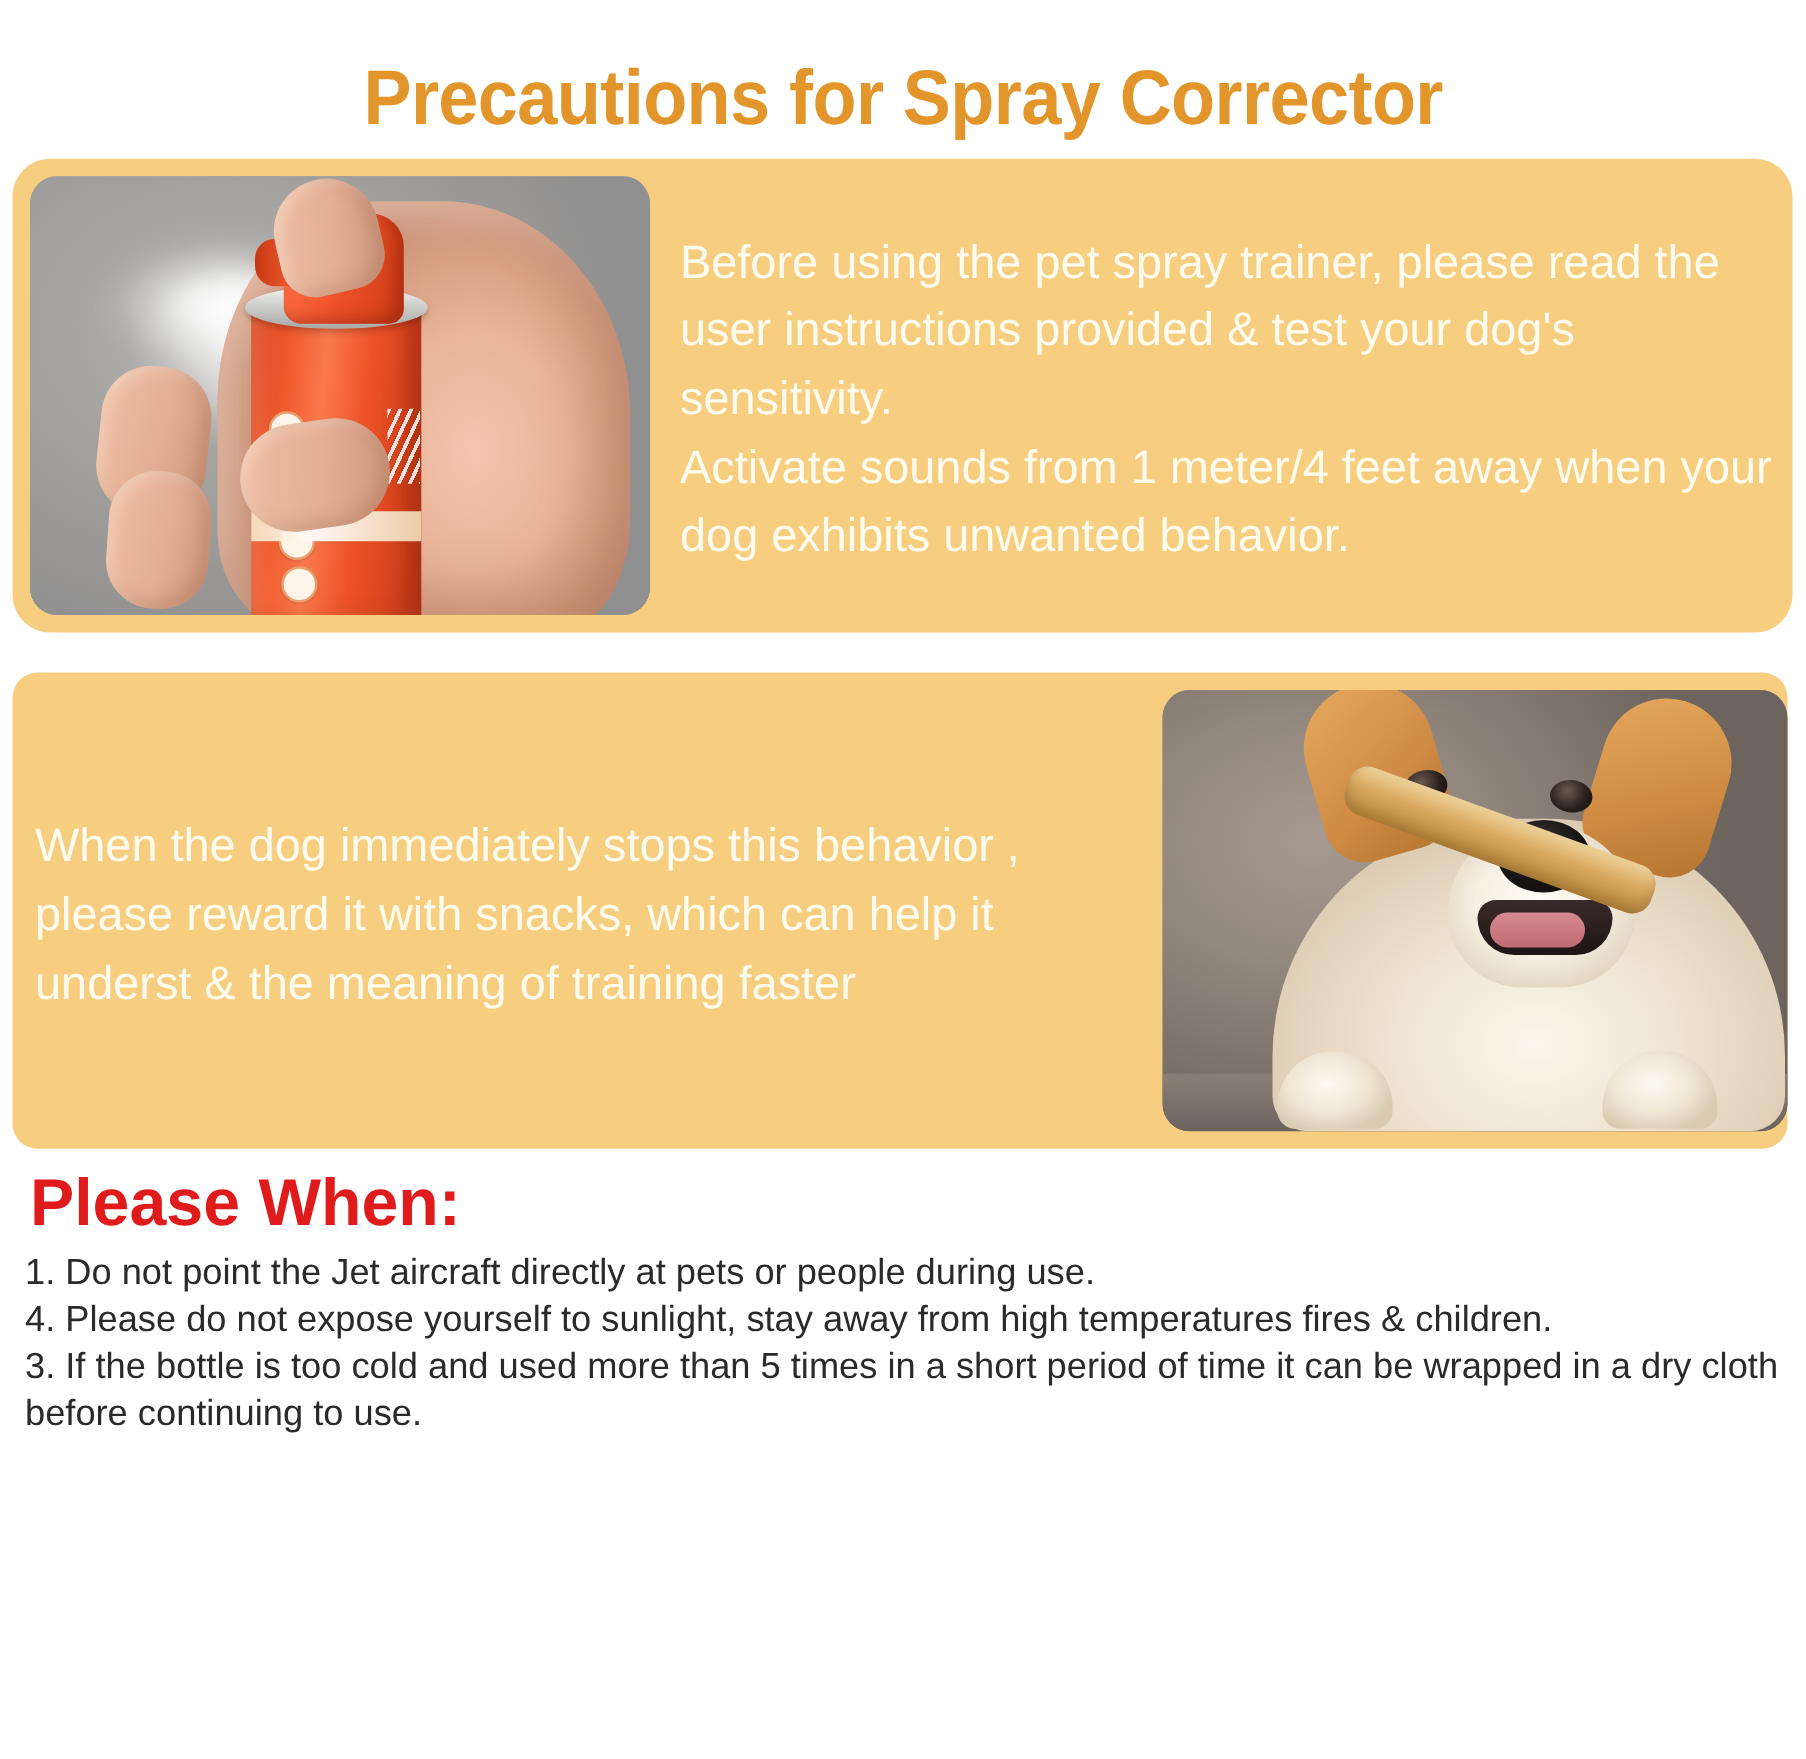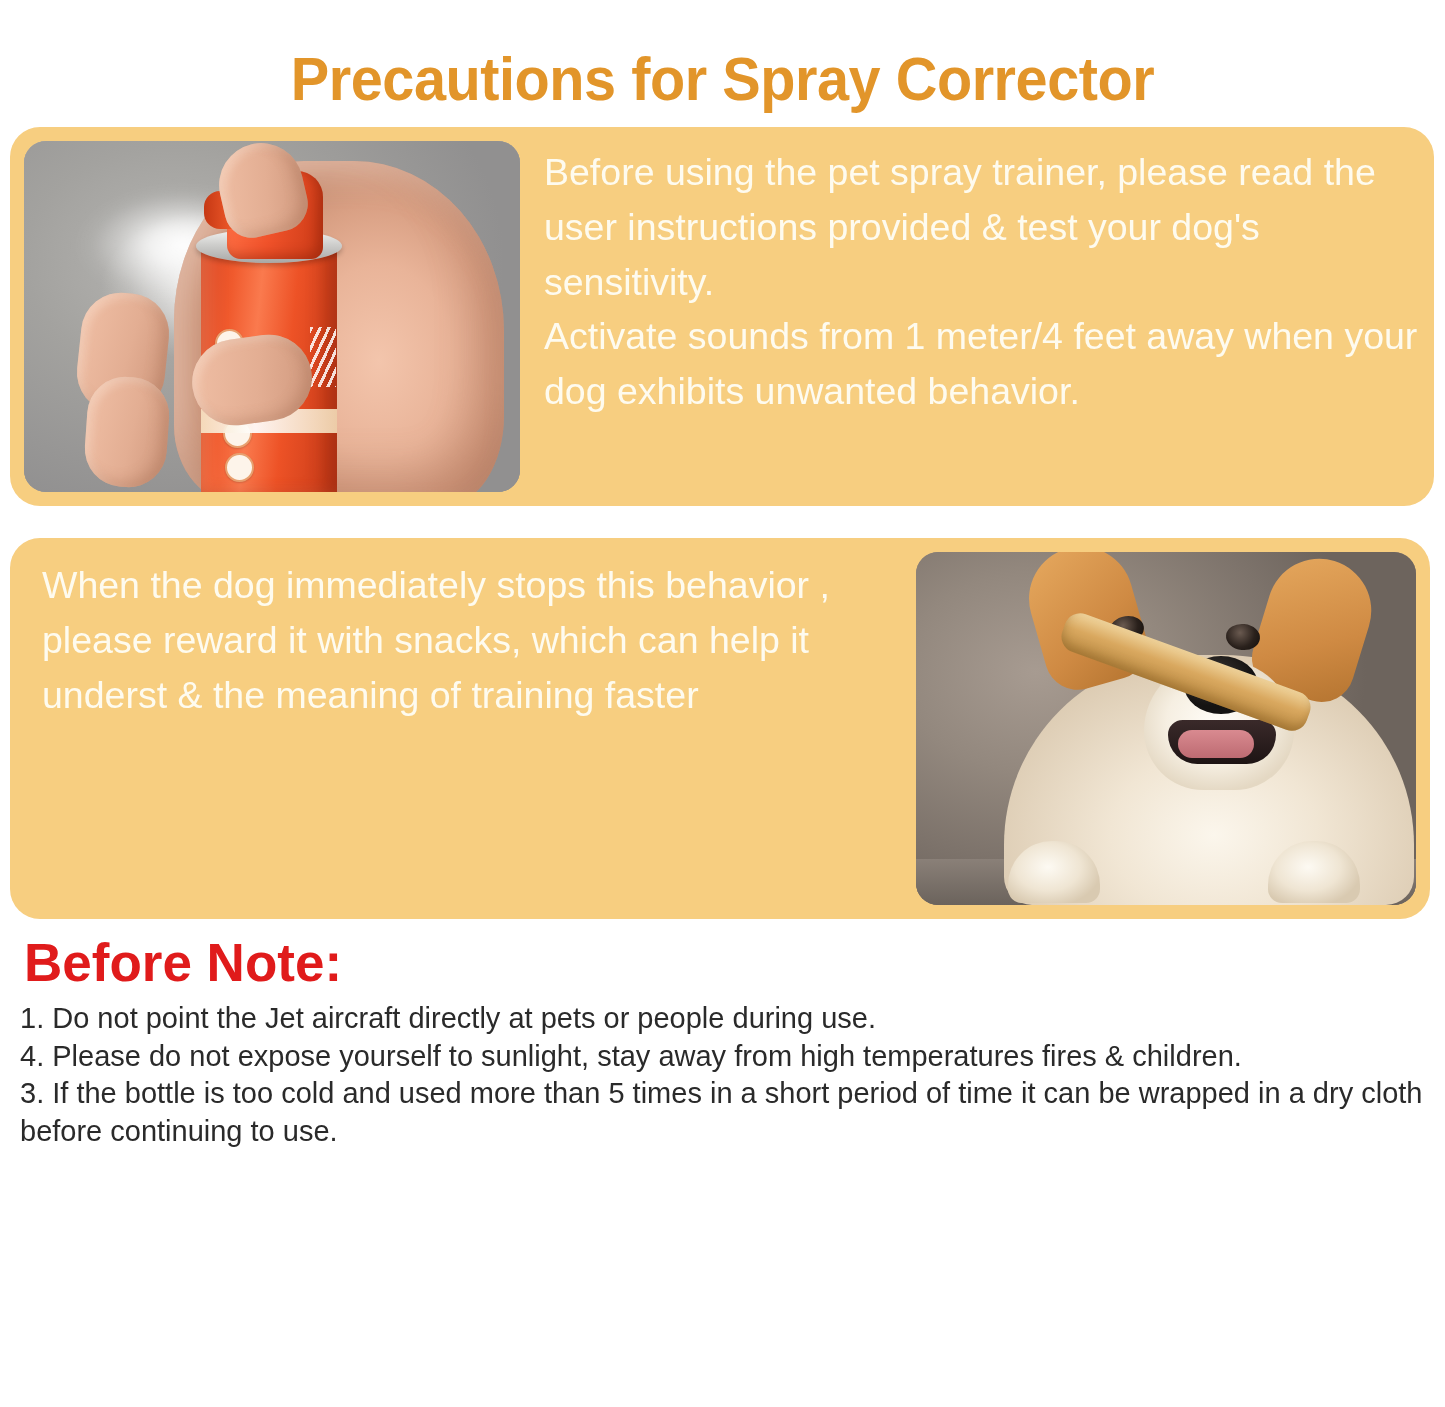--- a/index.html
+++ b/index.html
@@ -28,37 +28,37 @@
     transform: scaleX(0.93);
     transform-origin: center top;
   }
 
   
   .panel {
     background: #F7CE80;
     border-radius: 30px;
     box-sizing: border-box;
     display: flex;
-    align-items: flex-start;
+    align-items: center;
     position: absolute;
   }
   #panel-one {
     left: 10px;
     top: 127px;
     width: 1424px;
     height: 379px;
     padding: 14px;
   }
   #panel-two {
     left: 10px;
     top: 538px;
     width: 1420px;
     height: 381px;
-    padding: 14px;
     justify-content: space-between;
+    border-radius: 20px;
   }
 
   .panel-text {
     color: #FEFBEF;
     font-size: 37.5px;
     line-height: 1.46;
     white-space: pre-line;
   }
   #panel-one .panel-text {
     margin-left: 24px;
@@ -360,19 +360,19 @@
     <div class="dog-eye" id="eye-left"></div>
     <div class="dog-eye" id="eye-right"></div>
     <div class="dog-muzzle"></div>
     <div class="dog-mouth"></div>
     <div class="dog-tongue"></div>
     <div class="dog-nose"></div>
     <div class="dog-stick"></div>
   </div>
 </div>
 
-<div id="note-heading">Before Note:</div>
+<div id="note-heading">Please When:</div>
 
 <div id="note-list">
   <p class="note-item">1. Do not point the Jet aircraft directly at pets or people during use.</p>
   <p class="note-item">4. Please do not expose yourself to sunlight, stay away from high temperatures fires &amp; children.</p>
   <p class="note-item">3. If the bottle is too cold and used more than 5 times in a short period of time it can be wrapped in a dry cloth before continuing to use.</p>
 </div>
 
 </body></html>

